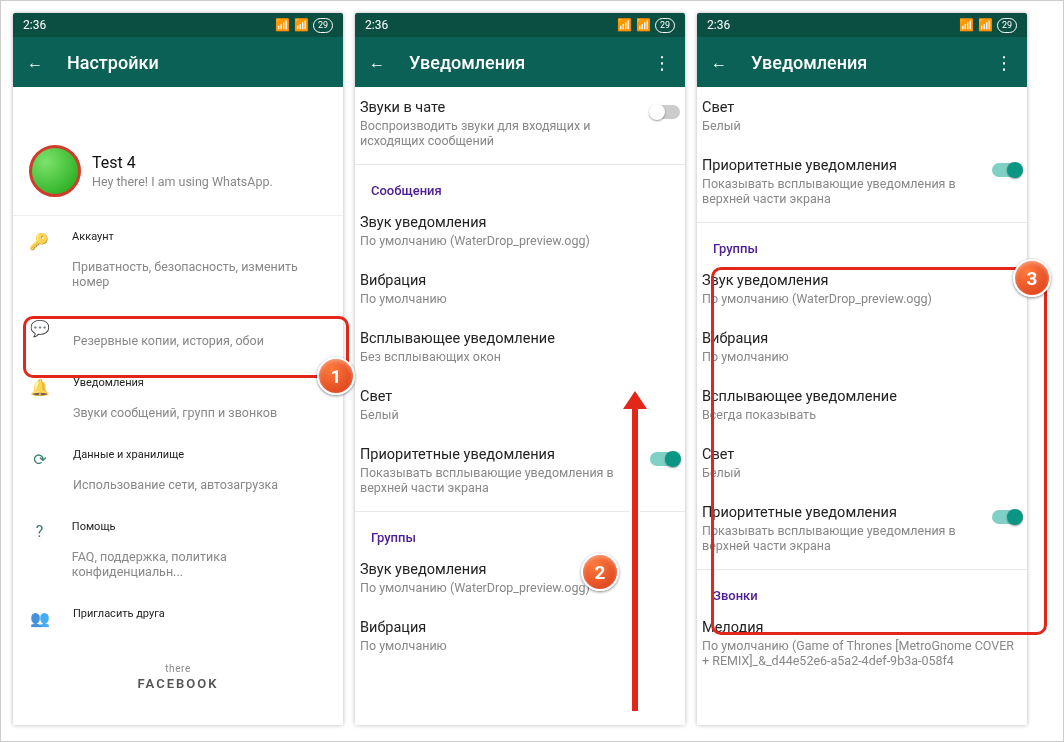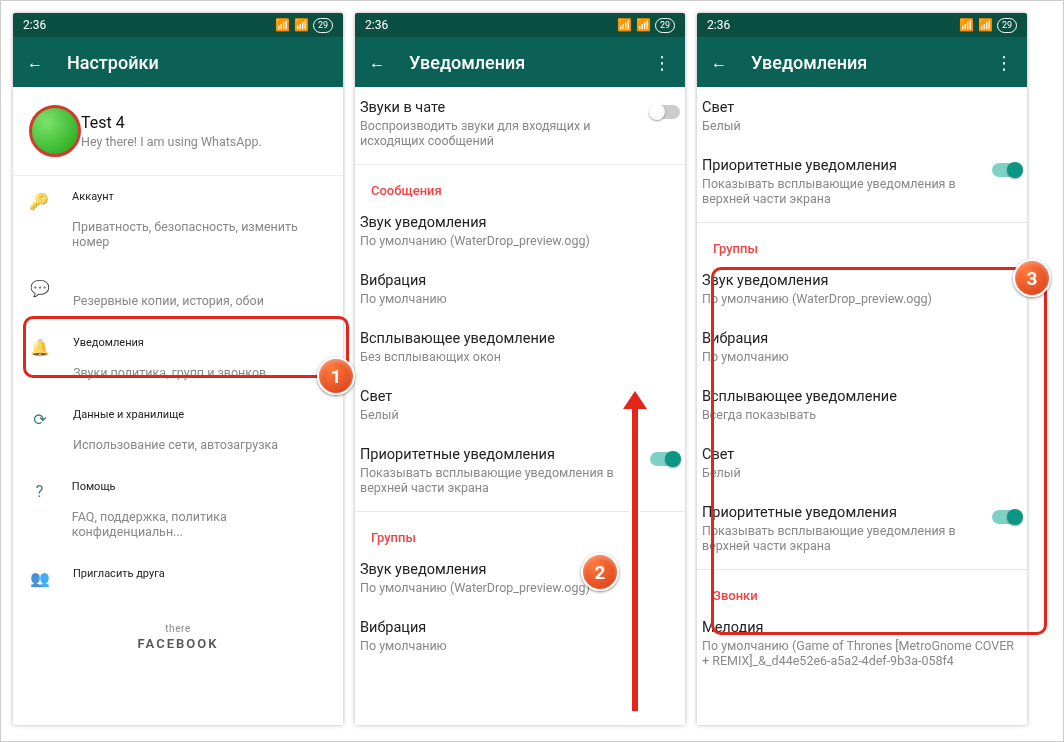--- a/index.html
+++ b/index.html
@@ -54,23 +54,24 @@
     gap: 24px;
   }
   .app-bar .title { font-size: 18px; font-weight: 500; flex: 1; }
   .app-bar .menu { font-size: 18px; }
   .scroll { flex: 1; overflow: hidden; background: #fff; }
 
   
   .profile {
     display: flex;
     align-items: center;
-    gap: 0;
+    gap: 11px;
     padding: 18px 16px;
     border-bottom: 1px solid #eee;
+    margin-top: 40px;
   }
   .avatar {
     width: 52px; height: 52px; border-radius: 50%;
     background: radial-gradient(circle at 30% 30%, #7de36c, #1aa413);
     border: 3px solid #d13b2e;
     box-sizing: border-box;
   }
   .profile-text .name { font-size: 16px; color: #111; }
   .profile-text .sub  { font-size: 12.5px; color: #888; margin-top: 2px; }
 
@@ -89,21 +90,21 @@
 
   
   .row {
     padding: 12px 5px;
   }
   .row .t { font-size: 14.5px; color: #222; }
   .row .s { font-size: 12.5px; color: #888; margin-top: 2px; }
   .row.toggle { display:flex; align-items:flex-start; }
   .row.toggle .body { flex:1; }
   .section-label {
-    font-size: 13px; color: #ef4444; font-weight:500;
+    font-size: 13px; color: #4c1d95; font-weight:500;
     padding: 14px 16px 4px 16px;
   }
   .divider { height:1px; background:#e8e8e8; margin: 4px 0; }
 
   .switch {
     width: 30px; height: 14px; border-radius: 7px;
     background: #ccc; position: relative; margin-top:6px;
   }
   .switch::after {
     content:""; position:absolute; width:16px; height:16px; border-radius:50%;
@@ -188,21 +189,21 @@
       <div class="item">
         <span class="icon">💬</span>
         <div class="txt">
           <div class="s">Резервные копии, история, обои</div>
         </div>
       </div>
       <div class="item">
         <span class="icon">🔔</span>
         <div class="txt">
           <div class="t">Уведомления</div>
-          <div class="s">Звуки политика, групп и звонков</div>
+          <div class="s">Звуки сообщений, групп и звонков</div>
         </div>
       </div>
       <div class="item">
         <span class="icon">⟳</span>
         <div class="txt">
           <div class="t">Данные и хранилище</div>
           <div class="s">Использование сети, автозагрузка</div>
         </div>
       </div>
       <div class="item">

